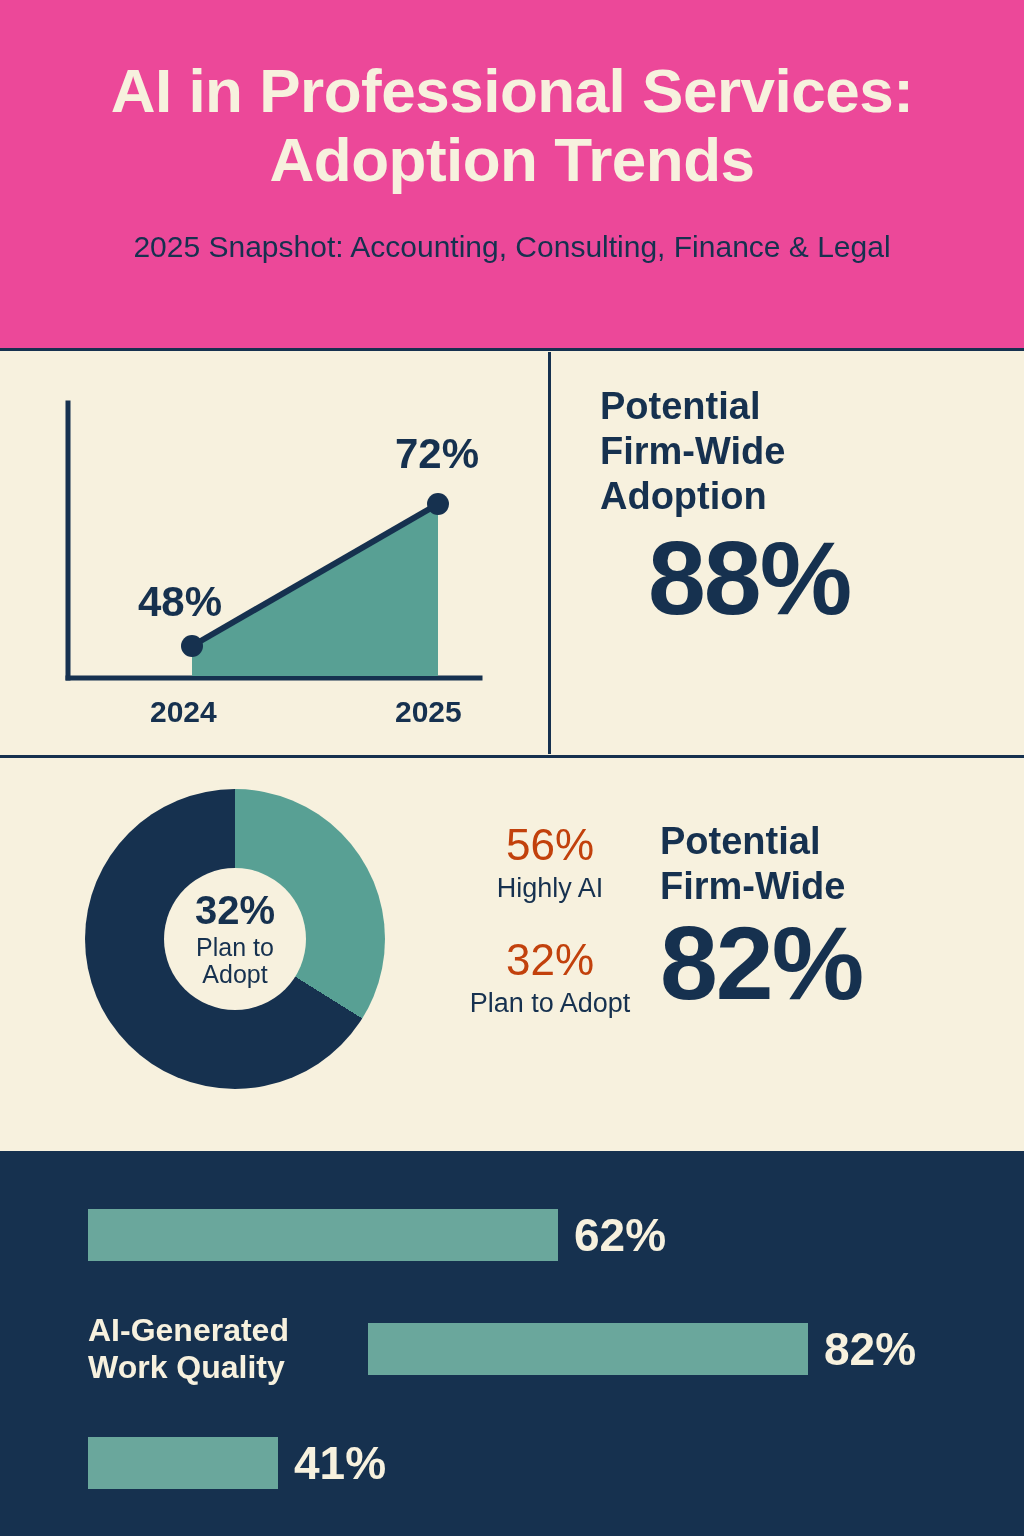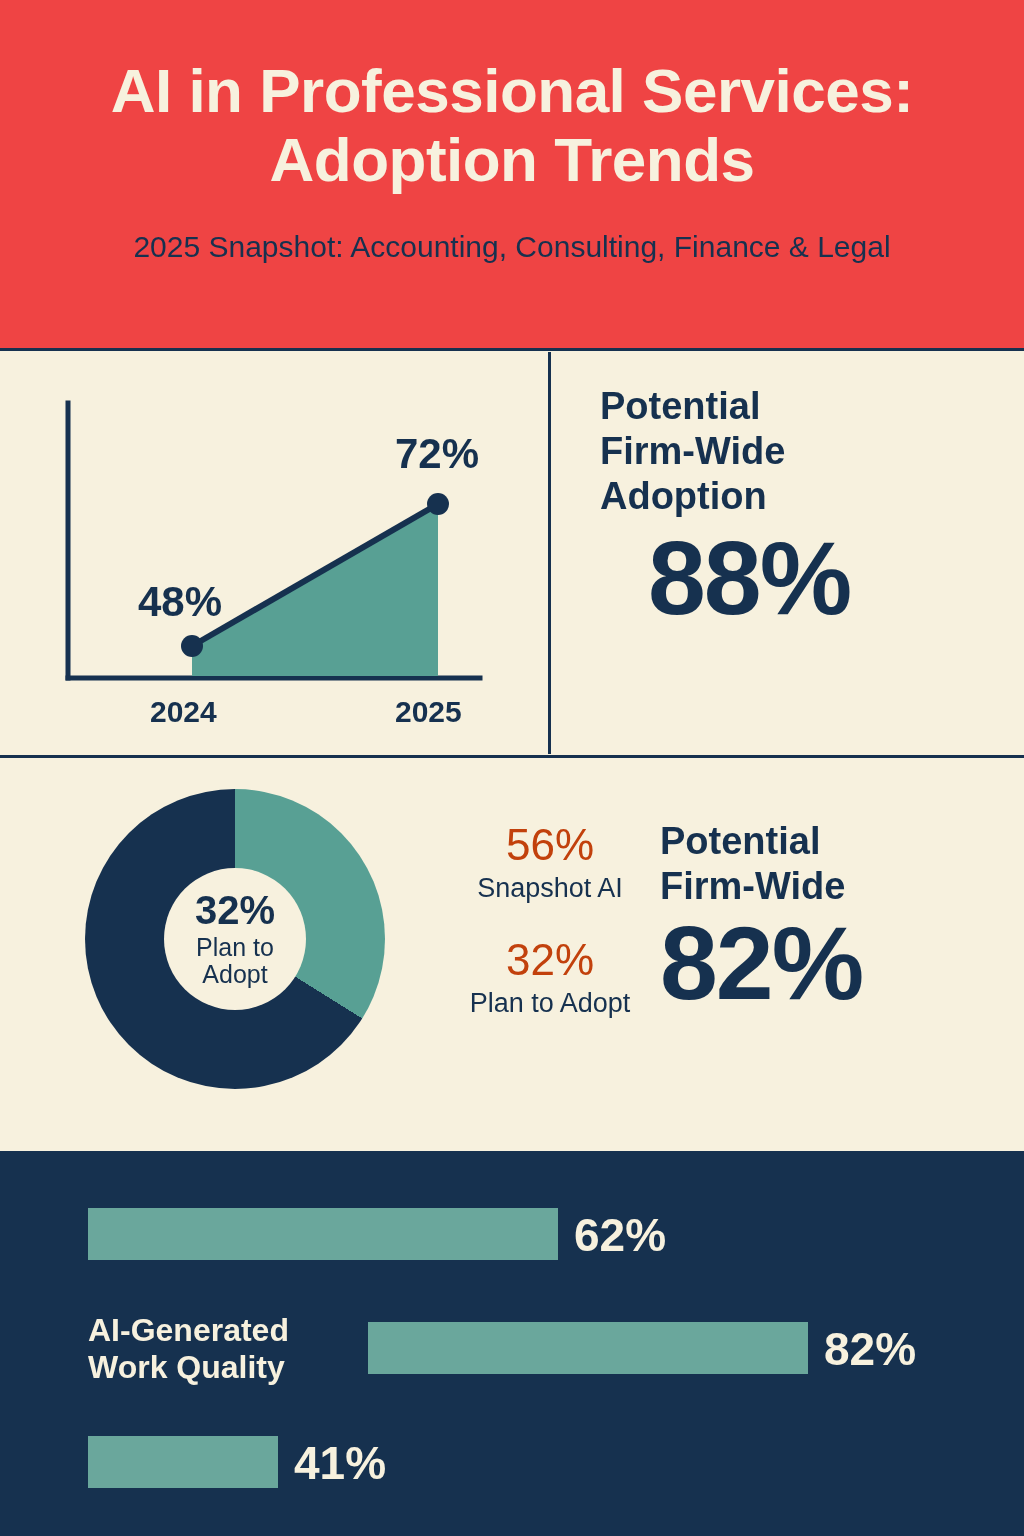--- a/index.html
+++ b/index.html
@@ -19,21 +19,21 @@
     height: 1536px;
     background: #f7f1de;
   }
 
   
   .header {
     position: absolute;
     left: 0; top: 0;
     width: 1024px;
     height: 348px;
-    background: #ef4444;
+    background: #ec4899;
     box-sizing: border-box;
     padding: 56px 60px 0 60px;
     text-align: center;
   }
   .title {
     font-size: 62px;
     font-weight: bold;
     color: #f7f1de;
     line-height: 1.12;
     letter-spacing: -0.5px;
@@ -236,21 +236,21 @@
     line-height: 1.15;
     white-space: pre-line;
   }
   .bar-label.w1 { width: 280px; }
   .bar-label.w2 { width: 280px; }
   .bar-label.w3 { width: 480px; font-size: 31px; }
   .bar-track {
     position: relative;
     flex: 1;
     display: flex;
-    align-items: flex-start;
+    align-items: center;
   }
   .bar-fill {
     height: 52px;
     background: #6aa79c;
   }
   .bar-value {
     color: #f7f1de;
     font-size: 46px;
     font-weight: bold;
     margin-left: 16px;
@@ -307,21 +307,21 @@
       <div class="donut-hole">
         <div class="donut-center-value">32%</div>
         <div class="donut-center-label">Plan to
 Adopt</div>
       </div>
     </div>
 
     <div class="legend">
       <div class="legend-item">
         <div class="legend-value">56%</div>
-        <div class="legend-label">Snapshot AI</div>
+        <div class="legend-label">Highly AI</div>
       </div>
       <div class="legend-item">
         <div class="legend-value">32%</div>
         <div class="legend-label">Plan to Adopt</div>
       </div>
     </div>
 
     <div class="stat-right2">
       <div class="stat-label2">Potential
 Firm-Wide</div>

